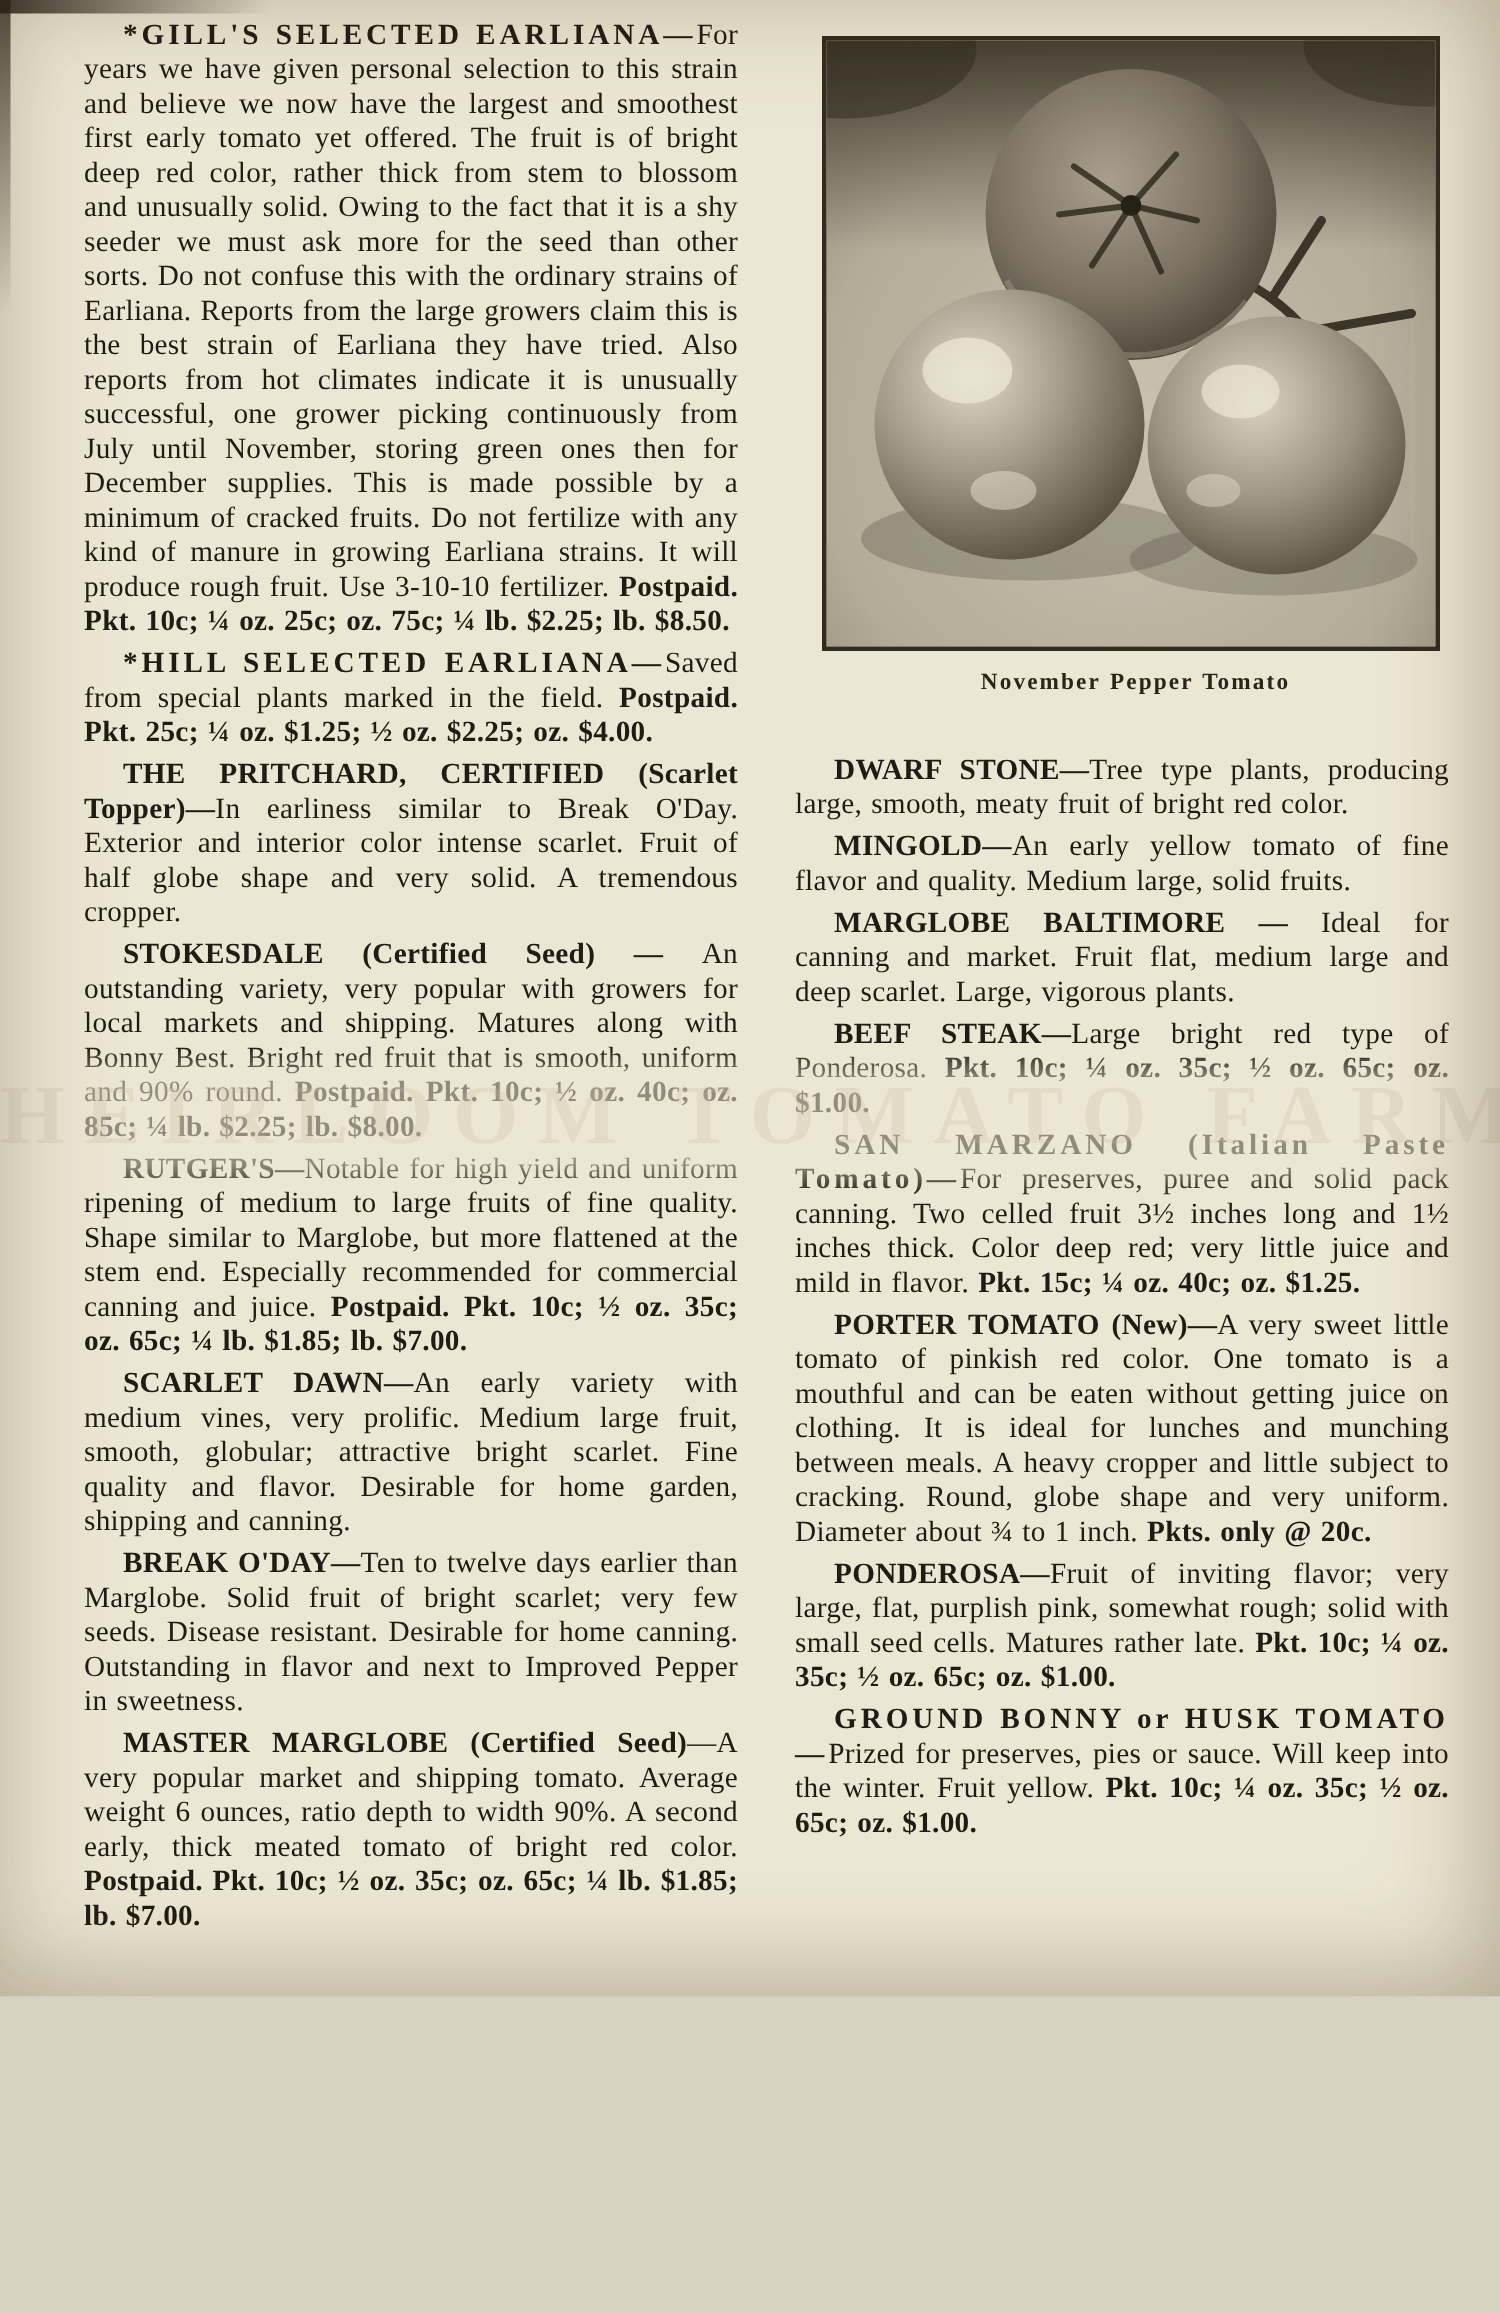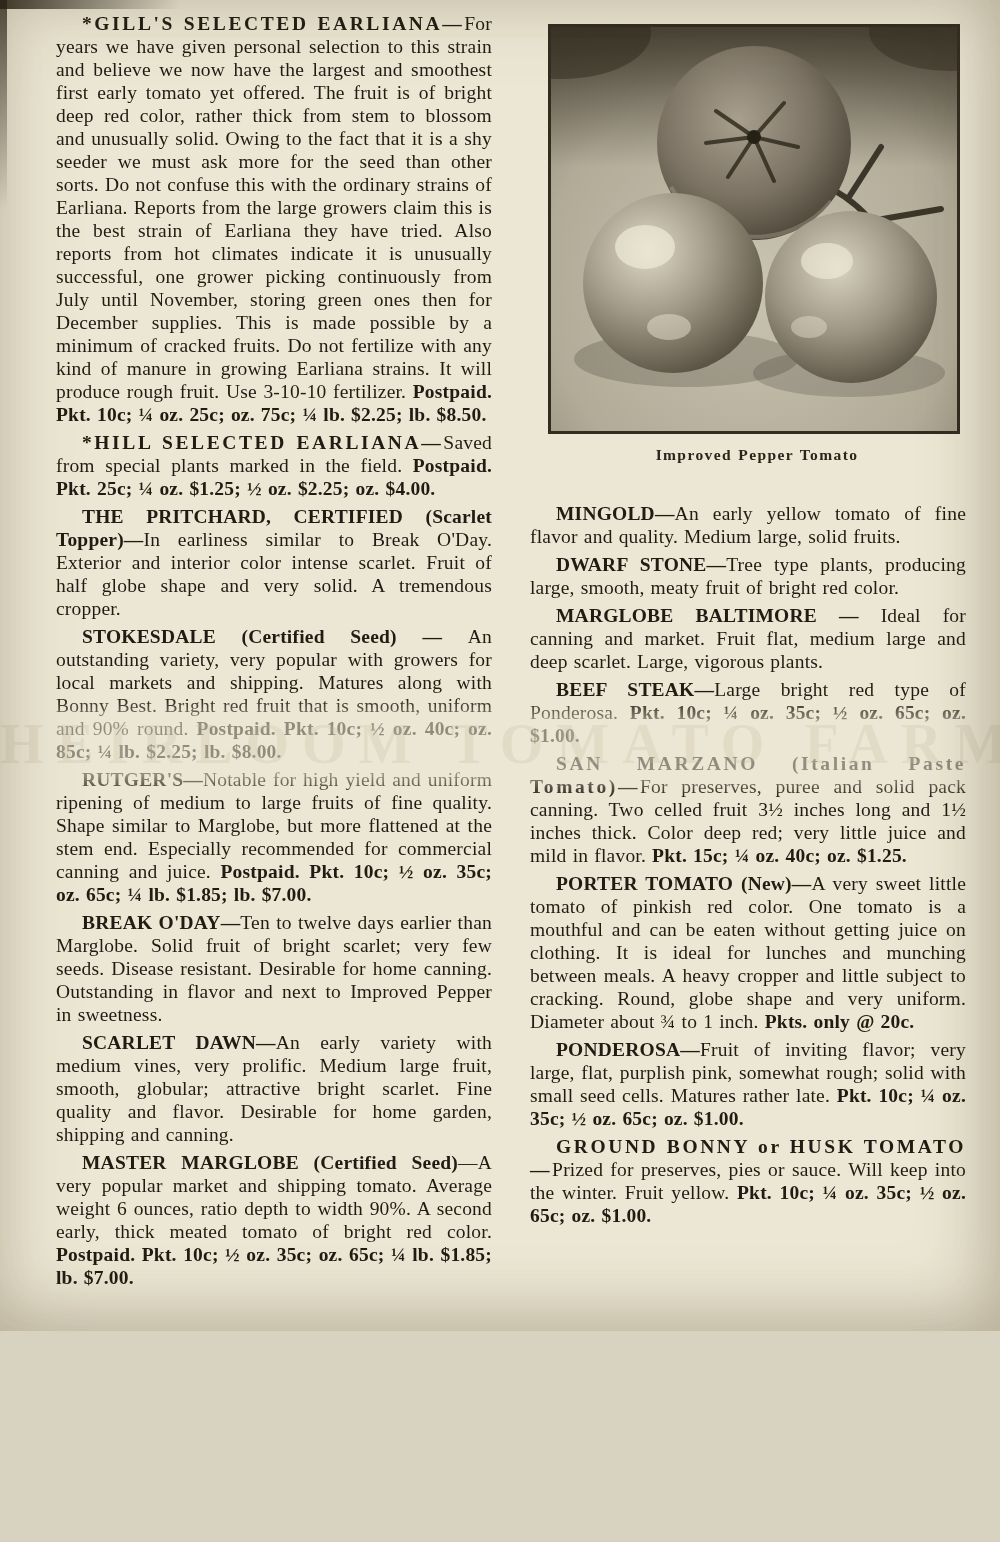--- a/index.html
+++ b/index.html
@@ -39,22 +39,22 @@
 
   <div class="edge-tl"></div>
   <div class="edge-l"></div>
 
   <div class="col col-left">
     <p class="entry"><span class="vh tracked">*GILL'S SELECTED EARLIANA—</span><span class="vb">For years we have given personal selection to this strain and believe we now have the largest and smoothest first early tomato yet offered. The fruit is of bright deep red color, rather thick from stem to blossom and unusually solid. Owing to the fact that it is a shy seeder we must ask more for the seed than other sorts. Do not confuse this with the ordinary strains of Earliana. Reports from the large growers claim this is the best strain of Earliana they have tried. Also reports from hot climates indicate it is unusually successful, one grower picking continuously from July until November, storing green ones then for December supplies. This is made possible by a minimum of cracked fruits. Do not fertilize with any kind of manure in growing Earliana strains. It will produce rough fruit. Use 3-10-10 fertilizer. </span><span class="vp">Postpaid. Pkt. 10c; ¼ oz. 25c; oz. 75c; ¼ lb. $2.25; lb. $8.50.</span></p>
     <p class="entry"><span class="vh tracked">*HILL SELECTED EARLIANA—</span><span class="vb">Saved from special plants marked in the field. </span><span class="vp">Postpaid. Pkt. 25c; ¼ oz. $1.25; ½ oz. $2.25; oz. $4.00.</span></p>
     <p class="entry"><span class="vh">THE PRITCHARD, CERTIFIED (Scarlet Topper)—</span><span class="vb">In earliness similar to Break O'Day. Exterior and interior color intense scarlet. Fruit of half globe shape and very solid. A tremendous cropper.</span></p>
     <p class="entry"><span class="vh">STOKESDALE (Certified Seed) — </span><span class="vb">An outstanding variety, very popular with growers for local markets and shipping. Matures along with Bonny Best. Bright red fruit that is smooth, uniform and 90% round. </span><span class="vp">Postpaid. Pkt. 10c; ½ oz. 40c; oz. 85c; ¼ lb. $2.25; lb. $8.00.</span></p>
     <p class="entry"><span class="vh">RUTGER'S—</span><span class="vb">Notable for high yield and uniform ripening of medium to large fruits of fine quality. Shape similar to Marglobe, but more flattened at the stem end. Especially recommended for commercial canning and juice. </span><span class="vp">Postpaid. Pkt. 10c; ½ oz. 35c; oz. 65c; ¼ lb. $1.85; lb. $7.00.</span></p>
+    <p class="entry"><span class="vh">SCARLET DAWN—</span><span class="vb">An early variety with medium vines, very prolific. Medium large fruit, smooth, globular; attractive bright scarlet. Fine quality and flavor. Desirable for home garden, shipping and canning.</span></p>
     <p class="entry"><span class="vh">BREAK O'DAY—</span><span class="vb">Ten to twelve days earlier than Marglobe. Solid fruit of bright scarlet; very few seeds. Disease resistant. Desirable for home canning. Outstanding in flavor and next to Improved Pepper in sweetness.</span></p>
-    <p class="entry"><span class="vh">SCARLET DAWN—</span><span class="vb">An early variety with medium vines, very prolific. Medium large fruit, smooth, globular; attractive bright scarlet. Fine quality and flavor. Desirable for home garden, shipping and canning.</span></p>
     <p class="entry"><span class="vh">MASTER MARGLOBE (Certified Seed)</span><span class="vb">—A very popular market and shipping tomato. Average weight 6 ounces, ratio depth to width 90%. A second early, thick meated tomato of bright red color. </span><span class="vp">Postpaid. Pkt. 10c; ½ oz. 35c; oz. 65c; ¼ lb. $1.85; lb. $7.00.</span></p>
   </div>
 
   <div class="col col-right">
     <figure class="photo">
       <div class="photo-frame">
         <svg viewBox="0 0 406 404" xmlns="http://www.w3.org/2000/svg" role="img">
           <defs>
             <radialGradient id="bgv" cx="50%" cy="64%" r="80%">
               <stop offset="0%" stop-color="#c9c3b1"></stop>
@@ -102,25 +102,25 @@
           </g>
           <g>
             <circle cx="122" cy="256" r="90" fill="url(#t2)"></circle>
             <ellipse cx="94" cy="220" rx="30" ry="22" fill="#f0ead9" opacity="0.7"></ellipse>
             <ellipse cx="118" cy="300" rx="22" ry="13" fill="#e8e2d1" opacity="0.5"></ellipse>
           </g>
           <ellipse cx="10" cy="6" rx="90" ry="46" fill="#2b2619" opacity="0.45"></ellipse>
           <ellipse cx="398" cy="4" rx="80" ry="40" fill="#2b2619" opacity="0.4"></ellipse>
         </svg>
       </div>
-      <figcaption class="caption">Improved Pepper Tomato</figcaption>
+      <figcaption class="caption">November Pepper Tomato</figcaption>
     </figure>
 
+    <p class="entry"><span class="vh">DWARF STONE—</span><span class="vb">Tree type plants, producing large, smooth, meaty fruit of bright red color.</span></p>
     <p class="entry"><span class="vh">MINGOLD—</span><span class="vb">An early yellow tomato of fine flavor and quality. Medium large, solid fruits.</span></p>
-    <p class="entry"><span class="vh">DWARF STONE—</span><span class="vb">Tree type plants, producing large, smooth, meaty fruit of bright red color.</span></p>
     <p class="entry"><span class="vh">MARGLOBE BALTIMORE — </span><span class="vb">Ideal for canning and market. Fruit flat, medium large and deep scarlet. Large, vigorous plants.</span></p>
     <p class="entry"><span class="vh">BEEF STEAK—</span><span class="vb">Large bright red type of Ponderosa. </span><span class="vp">Pkt. 10c; ¼ oz. 35c; ½ oz. 65c; oz. $1.00.</span></p>
     <p class="entry"><span class="vh tracked">SAN MARZANO (Italian Paste Tomato)—</span><span class="vb">For preserves, puree and solid pack canning. Two celled fruit 3½ inches long and 1½ inches thick. Color deep red; very little juice and mild in flavor. </span><span class="vp">Pkt. 15c; ¼ oz. 40c; oz. $1.25.</span></p>
     <p class="entry"><span class="vh">PORTER TOMATO (New)—</span><span class="vb">A very sweet little tomato of pinkish red color. One tomato is a mouthful and can be eaten without getting juice on clothing. It is ideal for lunches and munching between meals. A heavy cropper and little subject to cracking. Round, globe shape and very uniform. Diameter about ¾ to 1 inch. </span><span class="vp">Pkts. only @ 20c.</span></p>
     <p class="entry"><span class="vh">PONDEROSA—</span><span class="vb">Fruit of inviting flavor; very large, flat, purplish pink, somewhat rough; solid with small seed cells. Matures rather late. </span><span class="vp">Pkt. 10c; ¼ oz. 35c; ½ oz. 65c; oz. $1.00.</span></p>
     <p class="entry"><span class="vh tracked">GROUND BONNY or HUSK TOMATO—</span><span class="vb">Prized for preserves, pies or sauce. Will keep into the winter. Fruit yellow. </span><span class="vp">Pkt. 10c; ¼ oz. 35c; ½ oz. 65c; oz. $1.00.</span></p>
   </div>
 
   <div class="watermark">HEIRLOOM TOMATO FARM</div>
   <div class="fade-band"></div>

